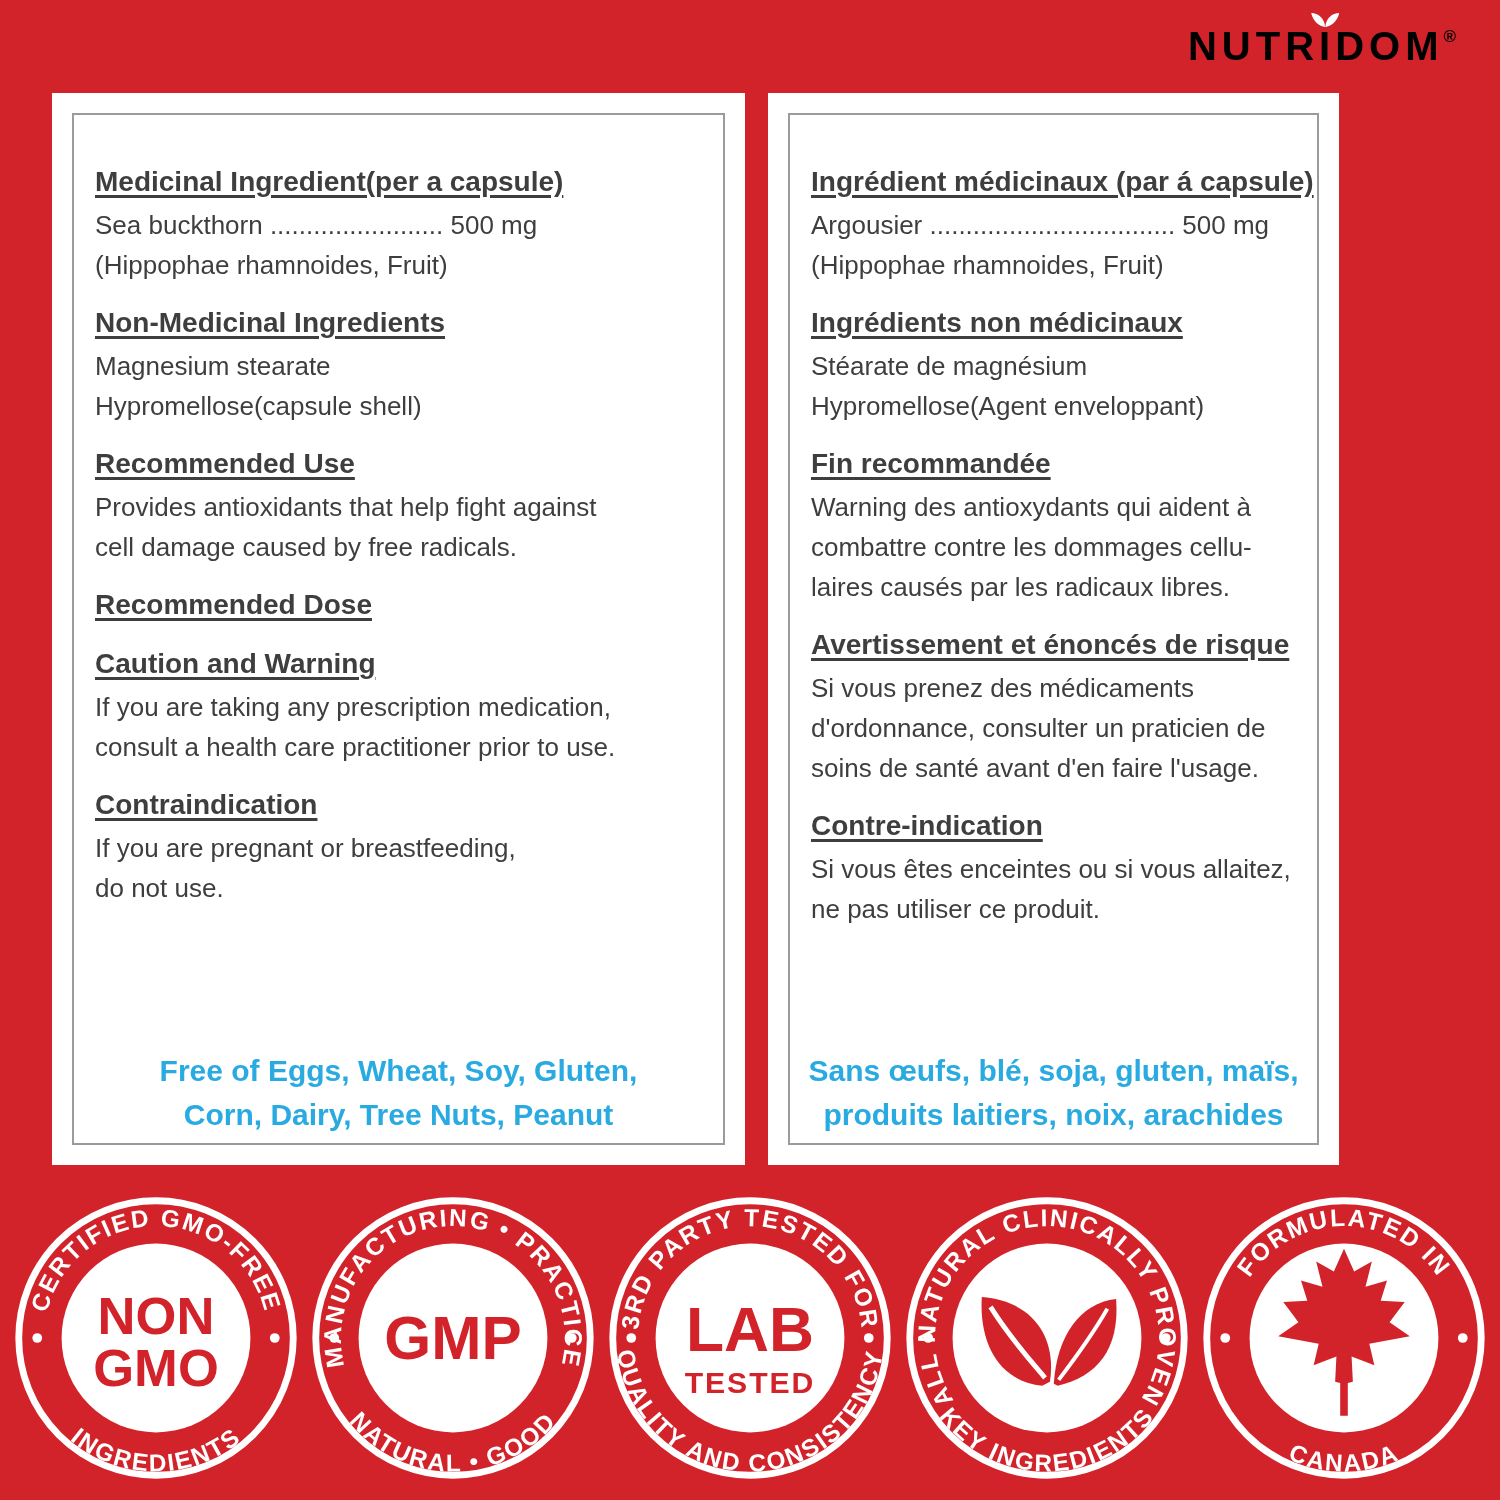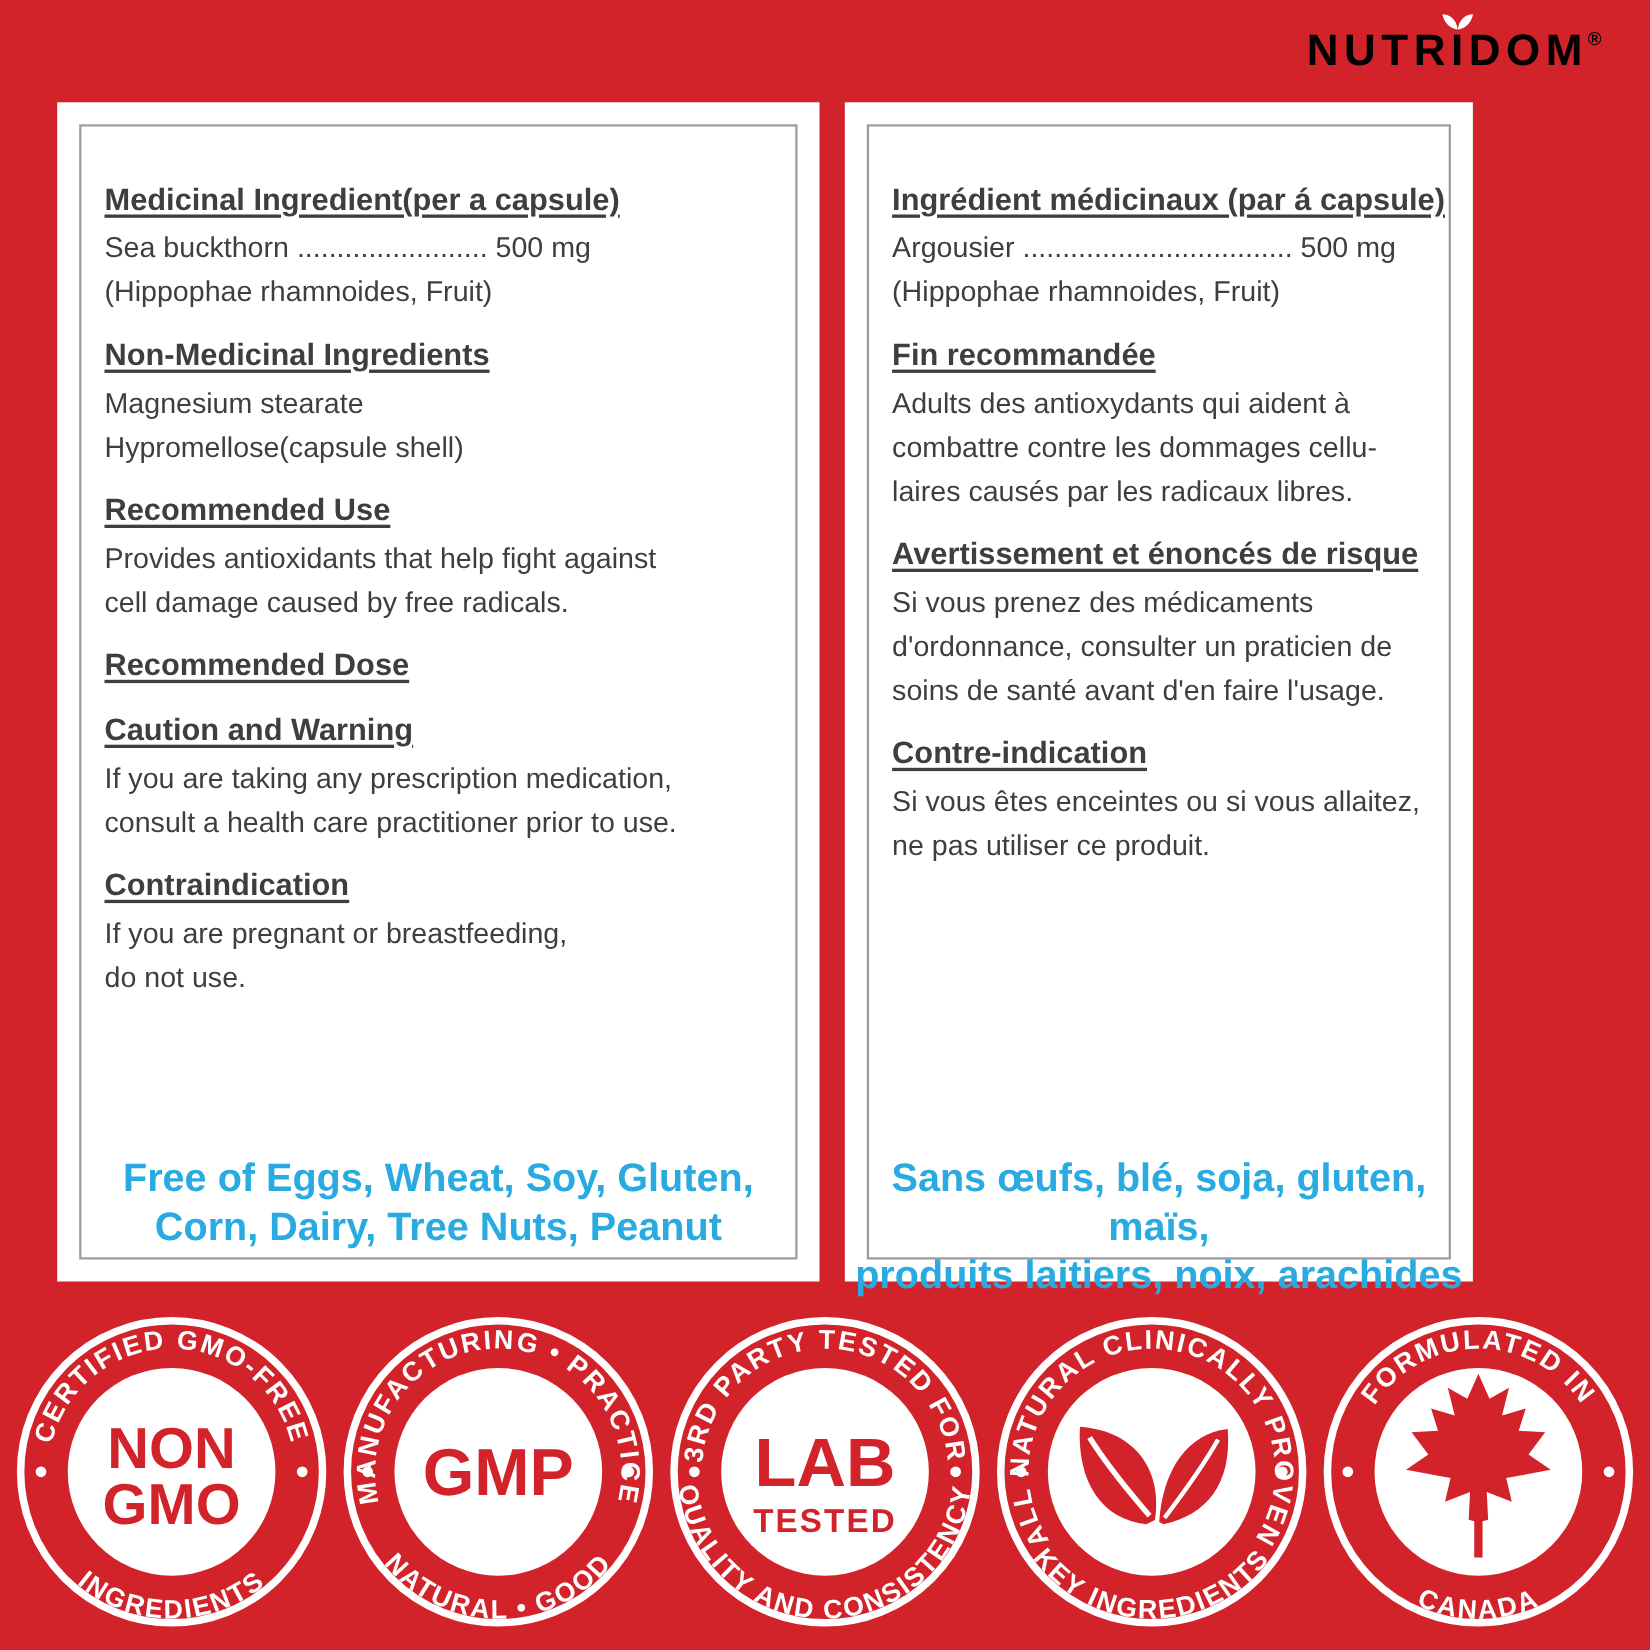--- a/index.html
+++ b/index.html
@@ -33,21 +33,21 @@
   }
   .section{margin-bottom:17px;}
   .heading{
     font-size:28px;font-weight:700;line-height:42px;margin-bottom:2px;
     text-decoration:underline;text-decoration-thickness:3px;text-underline-offset:4px;
     white-space:nowrap;
   }
   .line{white-space:nowrap;}
   .allergen{
     position:absolute;left:0;right:0;top:956px;text-align:center;
-    color:#29abe2;font-weight:700;font-size:36px;line-height:44px;
+    color:#29abe2;font-weight:700;font-size:30px;line-height:44px;
   }
   
   .badges{
     position:absolute;left:0;right:0;top:1192px;
     display:flex;justify-content:center;gap:5px;
   }
   .badge{width:292px;height:292px;}
   .b-ring{fill:none;stroke:#fff;stroke-width:7;}
   .b-core{fill:#fff;}
   .b-dot{fill:#fff;}
@@ -106,22 +106,27 @@
 
 <div class="panel panel-fr">
   <div class="inner-border"></div>
   <div class="content">
     <div class="section">
       <div class="heading">Ingrédient médicinaux (par á capsule)</div>
       <div class="line">Argousier .................................. 500 mg</div>
       <div class="line">(Hippophae rhamnoides, Fruit)</div>
     </div>
     <div class="section">
+      <div class="heading">Ingrédients non médicinaux</div>
+      <div class="line">Stéarate de magnésium</div>
+      <div class="line">Hypromellose(Agent enveloppant)</div>
+    </div>
+    <div class="section">
       <div class="heading">Fin recommandée</div>
-      <div class="line">Adults des antioxydants qui aident à</div>
+      <div class="line">Warning des antioxydants qui aident à</div>
       <div class="line">combattre contre les dommages cellu-</div>
       <div class="line">laires causés par les radicaux libres.</div>
     </div>
     <div class="section">
       <div class="heading">Avertissement et énoncés de risque</div>
       <div class="line">Si vous prenez des médicaments</div>
       <div class="line">d'ordonnance, consulter un praticien de</div>
       <div class="line">soins de santé avant d'en faire l'usage.</div>
     </div>
     <div class="section">

